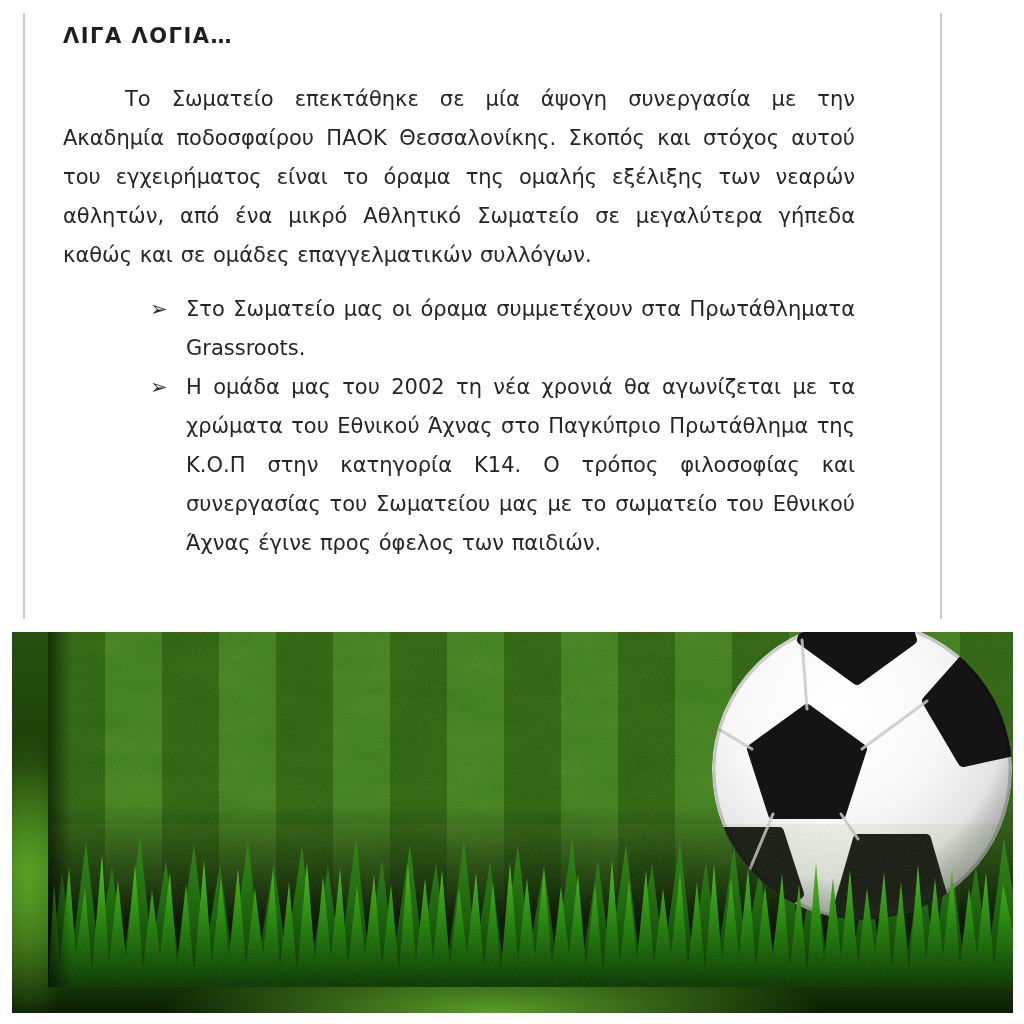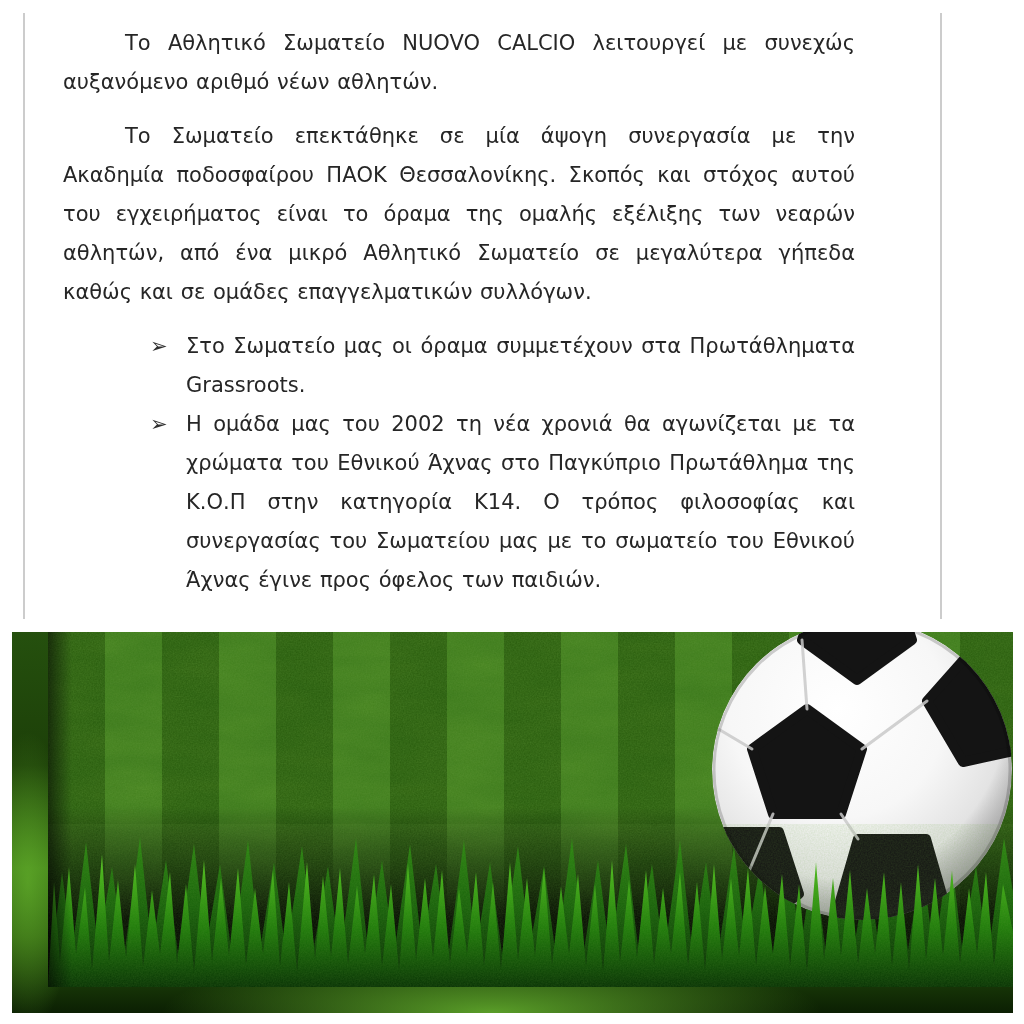--- a/index.html
+++ b/index.html
@@ -23,21 +23,21 @@
   .pents{stroke:#141414;stroke-width:10;stroke-linejoin:round;}
   .seams{stroke:#c9c9c9;stroke-width:3;fill:none;opacity:.85;stroke-linecap:round;}
 </style>
 </head>
 <body>
 
 <div class="vline left"></div>
 <div class="vline right"></div>
 
 <div class="content">
-  <p class="para">Το Αθλητικό Σωματείο NUOVO CALCIO  λειτουργεί με συνεχώς αυξανόμενο αριθμό νέων αθλητών.</p>
+  <h1 class="doc-title">ΛΙΓΑ ΛΟΓΙΑ…</h1>
   <p class="para">Το Σωματείο επεκτάθηκε σε μία άψογη συνεργασία με την Ακαδημία ποδοσφαίρου ΠΑΟΚ Θεσσαλονίκης. Σκοπός και στόχος αυτού του εγχειρήματος είναι το όραμα της ομαλής εξέλιξης των νεαρών αθλητών, από ένα μικρό Αθλητικό Σωματείο σε μεγαλύτερα γήπεδα καθώς και σε ομάδες επαγγελματικών συλλόγων.</p>
   <ul class="bullets">
     <li>
       <span class="bullet-marker">➢</span>
       <span class="bullet-text">Στο Σωματείο μας οι όραμα συμμετέχουν στα Πρωτάθληματα Grassroots.</span>
     </li>
     <li>
       <span class="bullet-marker">➢</span>
       <span class="bullet-text">Η ομάδα μας του 2002 τη νέα χρονιά θα αγωνίζεται με τα χρώματα του Εθνικού Άχνας στο Παγκύπριο Πρωτάθλημα της Κ.Ο.Π στην κατηγορία Κ14. Ο τρόπος φιλοσοφίας και συνεργασίας του Σωματείου μας με το σωματείο του Εθνικού Άχνας έγινε προς όφελος των παιδιών.</span>
     </li>

